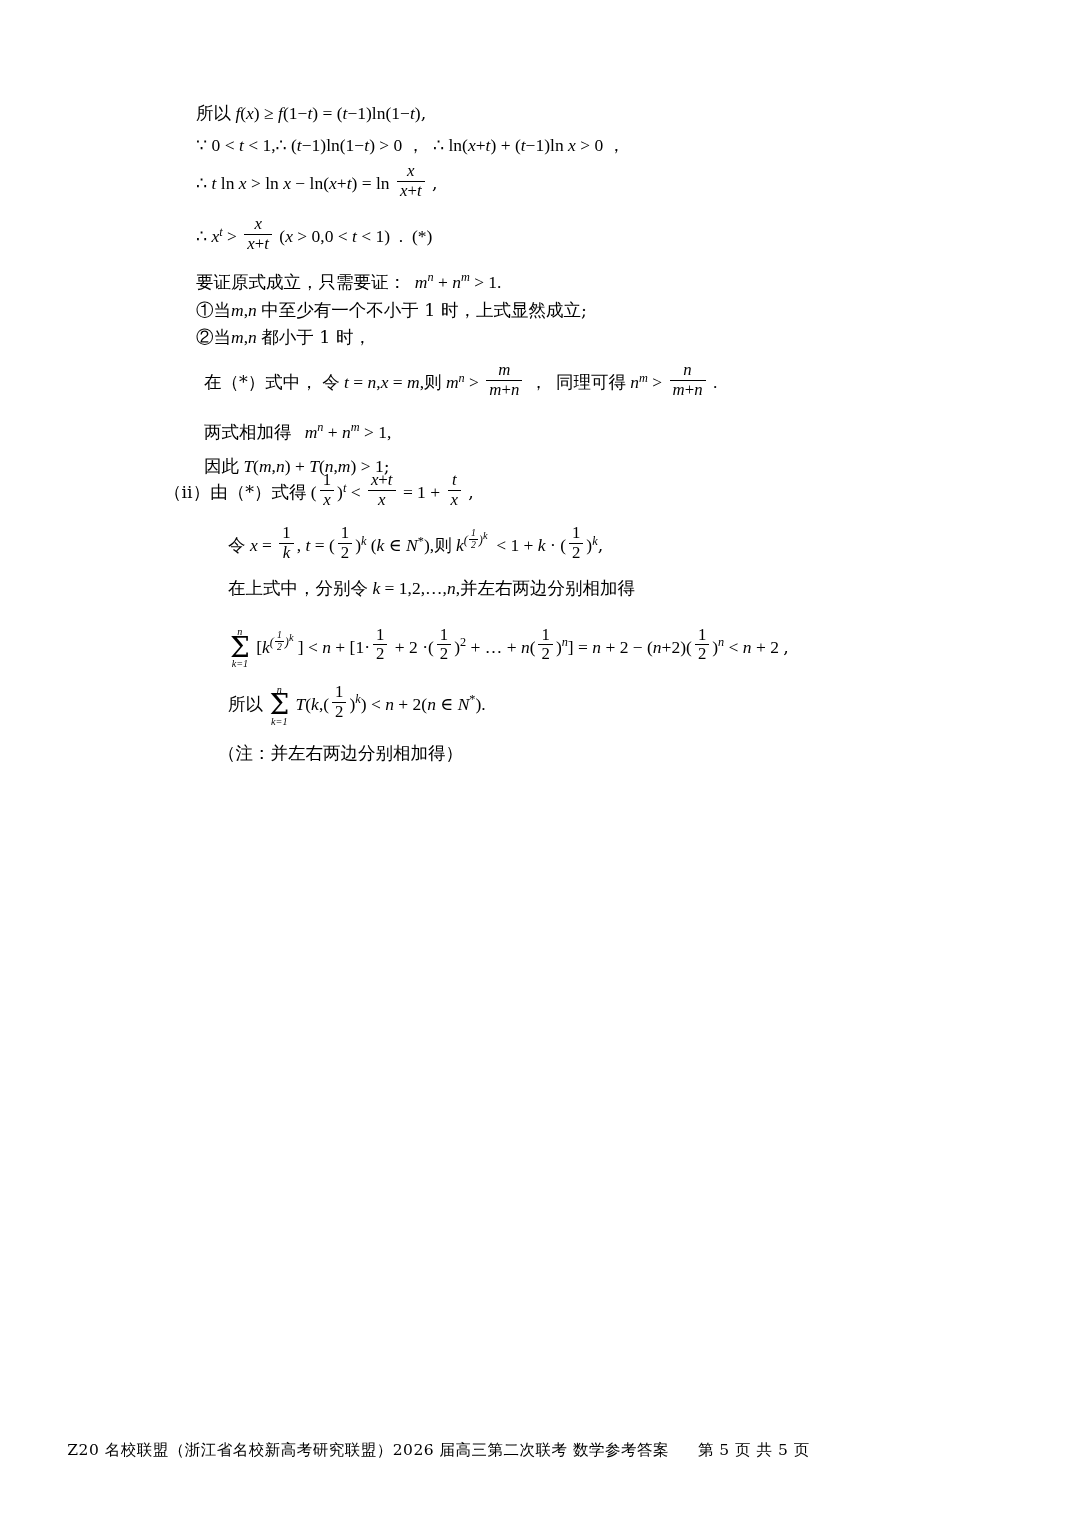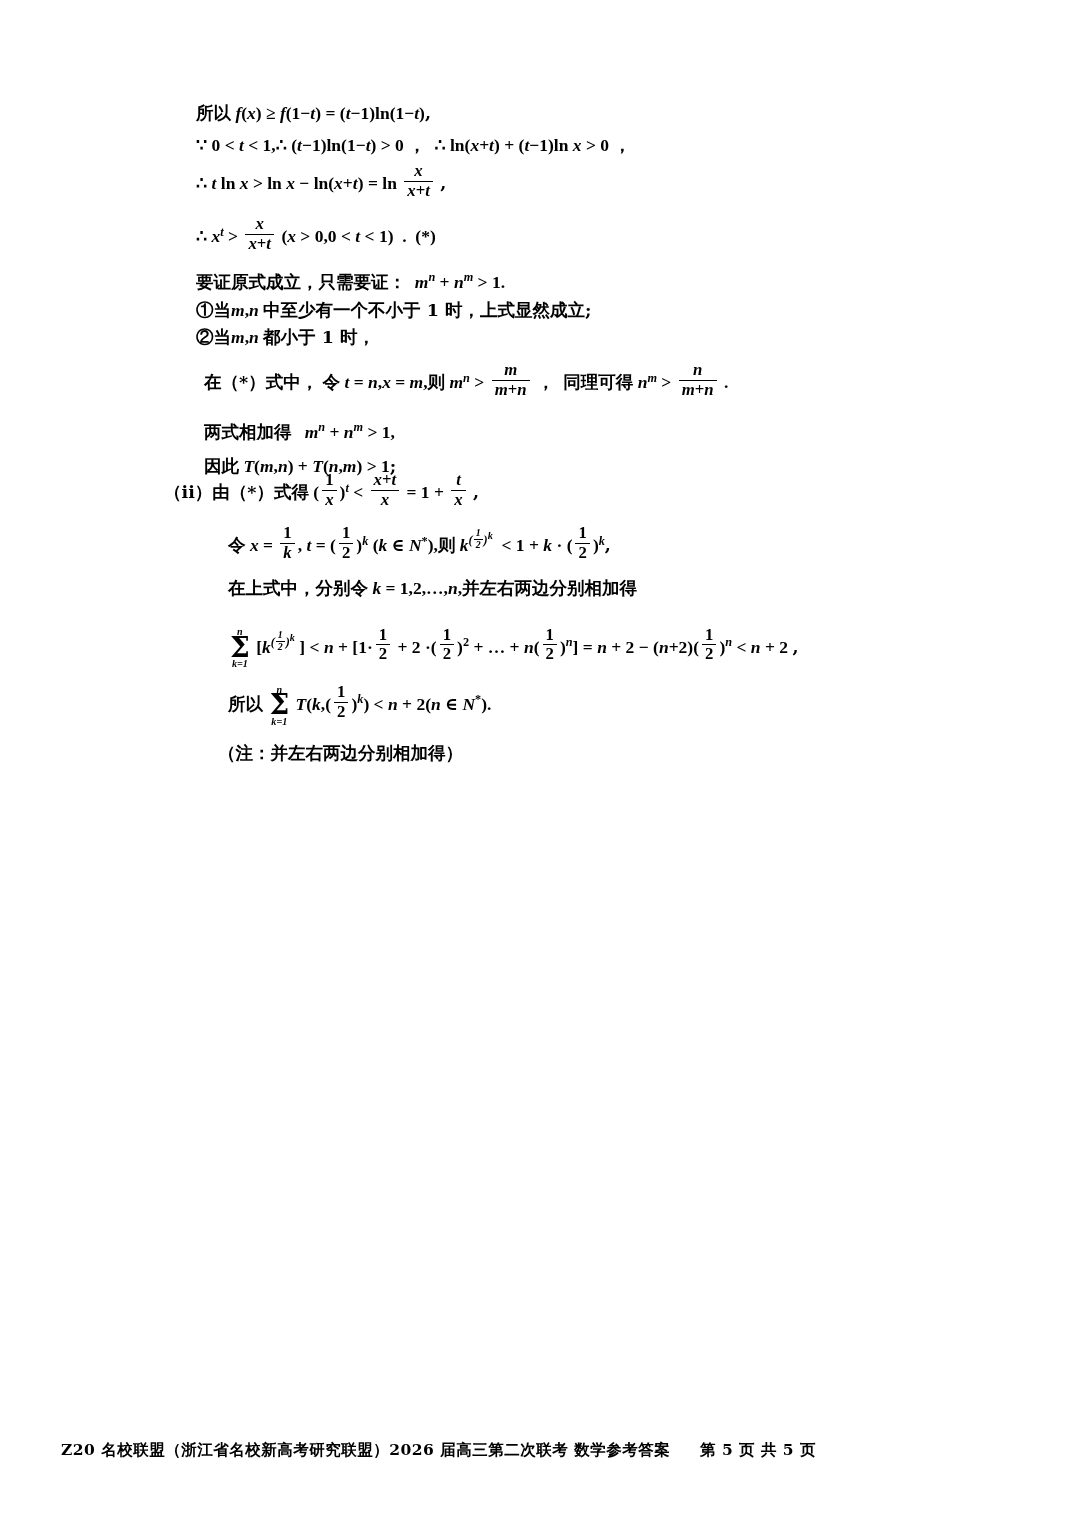--- a/index.html
+++ b/index.html
@@ -8,21 +8,20 @@
     background: #ffffff;
   }
   .page {
     position: relative;
     width: 861px;
     height: 1527px;
     background: #ffffff;
     font-family: "Liberation Serif", "DejaVu Serif", serif;
     color: #000000;
     overflow: hidden;
-    font-weight: bold;
   }
   .content {
     position: absolute;
     left: 196px;
     top: 105px;
     width: 800px;
   }
   .line {
     position: relative;
     display: flex;

